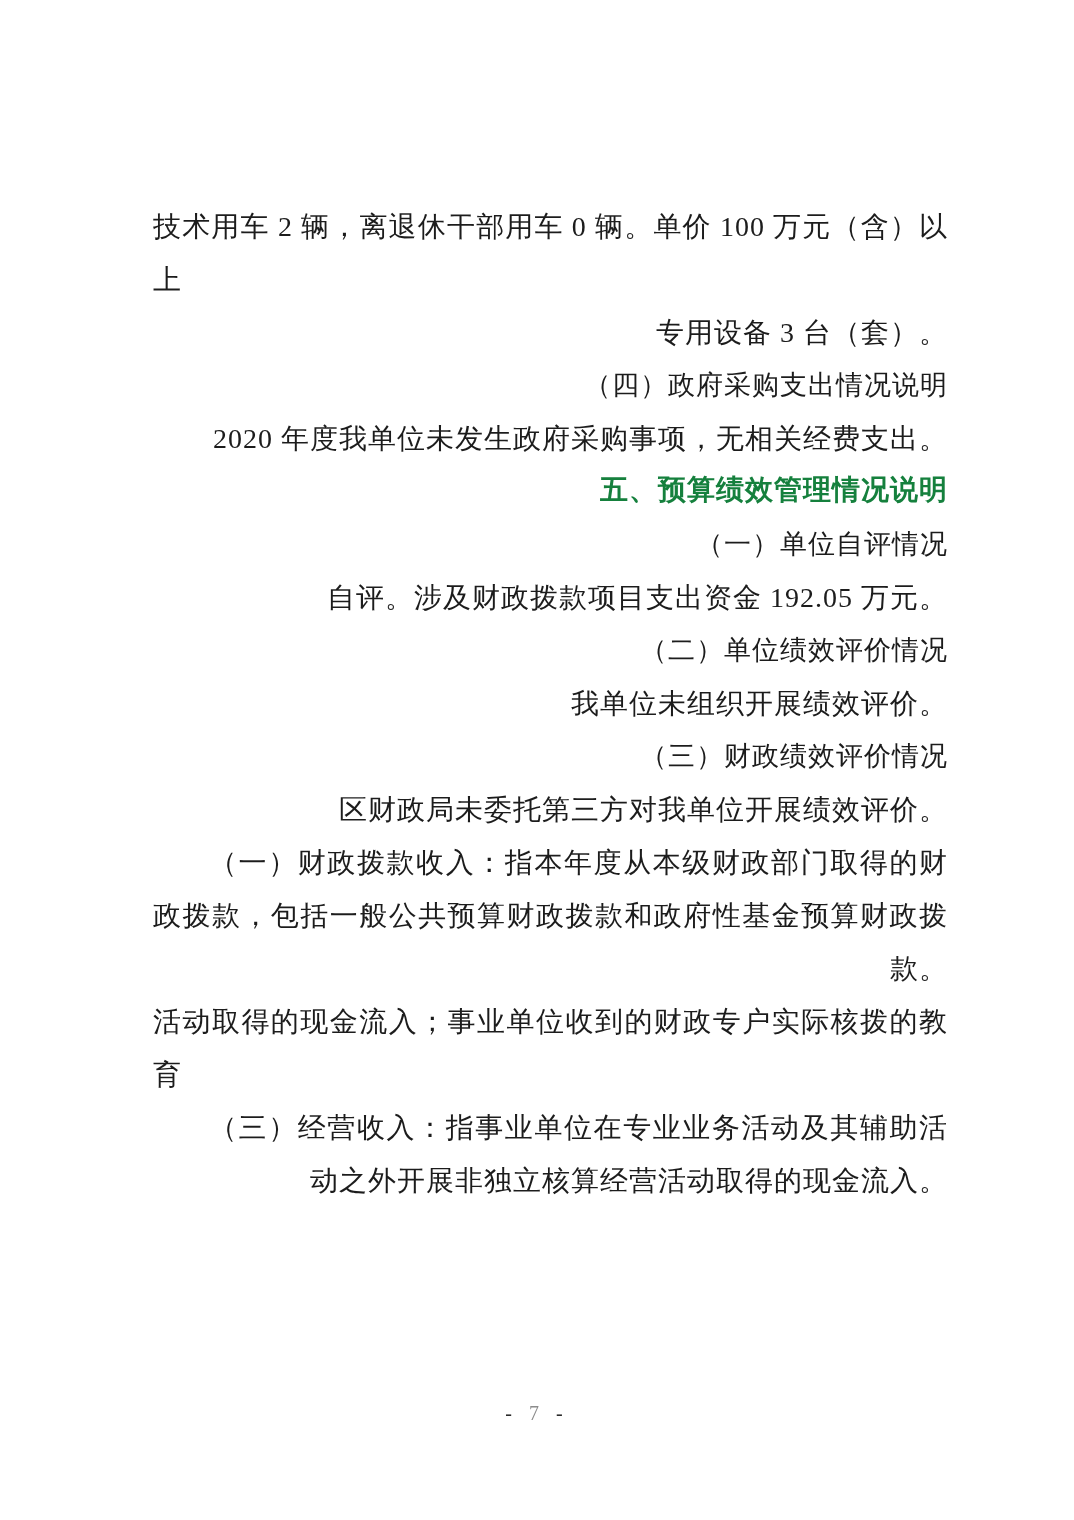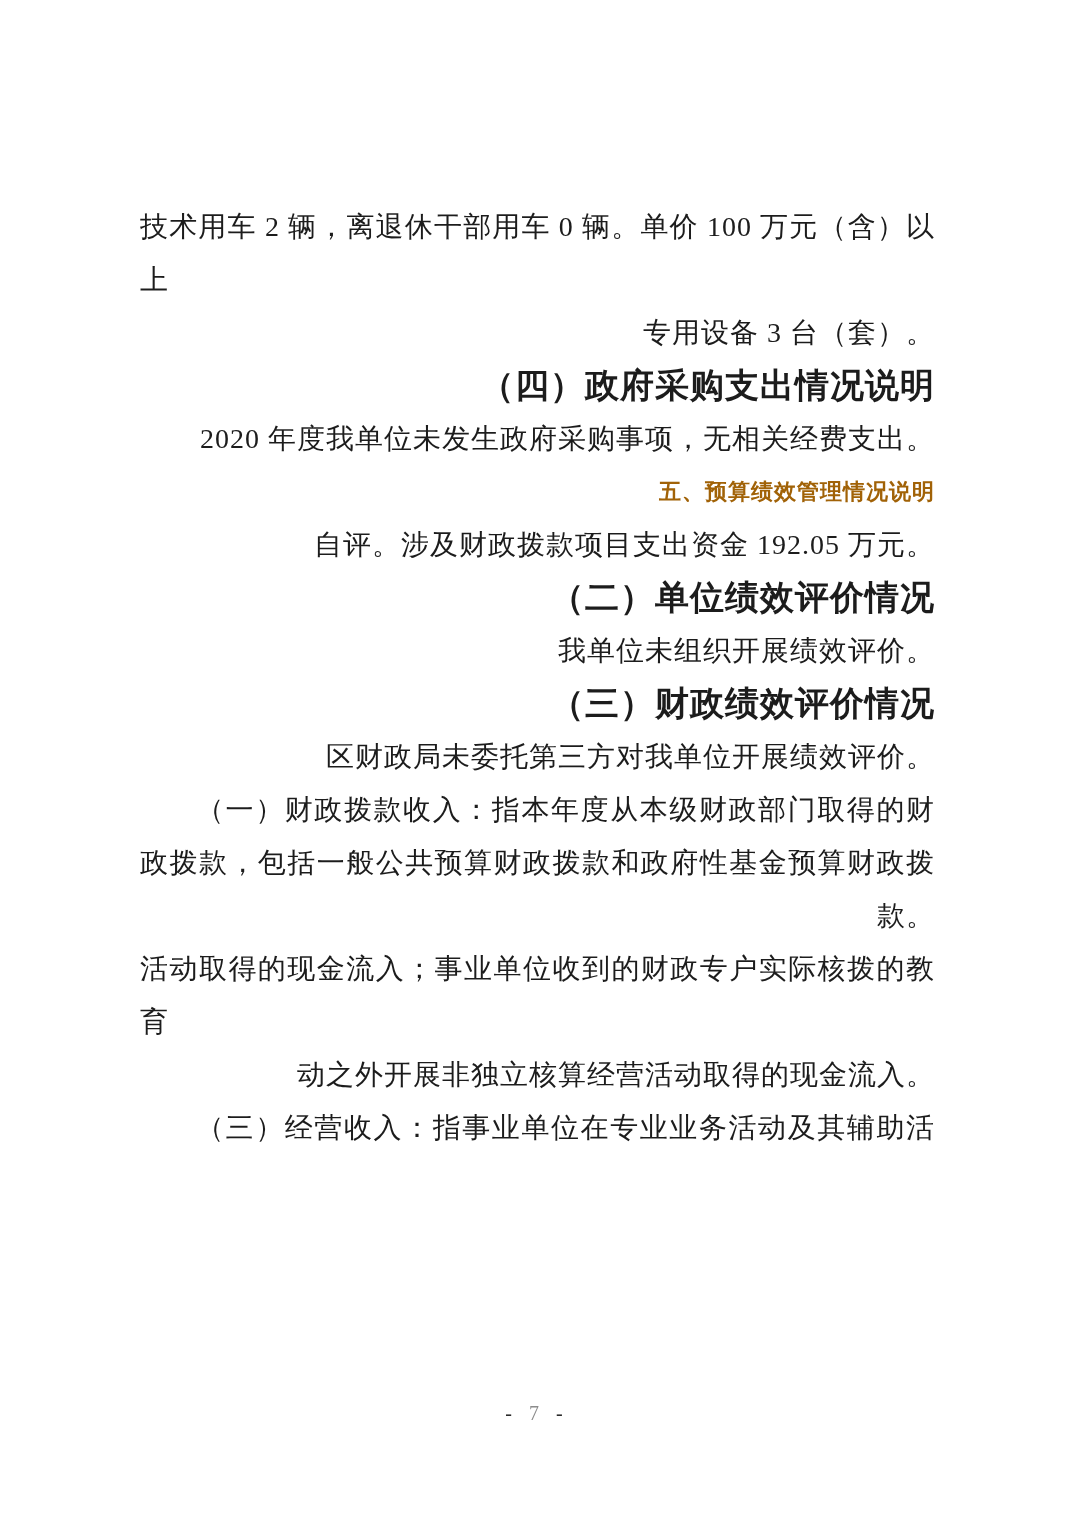--- a/index.html
+++ b/index.html
@@ -11,47 +11,46 @@
     position: relative;
     width: 1074px;
     height: 1520px;
     background: #ffffff;
     overflow: hidden;
     font-family: "Liberation Serif", "DejaVu Serif", serif;
     color: #1c1c1c;
   }
   .content {
     position: absolute;
-    left: 140px;
+    left: 153px;
     top: 200px;
     width: 795px;
   }
   .line {
     font-size: 28px;
     line-height: 53px;
     text-align: right;
     letter-spacing: 1px;
   }
   .indent {
     text-indent: 2em;
   }
   .just {
     text-align: justify;
     text-align-last: justify;
   }
   .heading {
-    font-family: Liberation Serif, serif;
+    font-family: Liberation Mono, monospace;
     font-weight: bold;
-    font-size: 22px;
-    color: #a16207;
+    font-size: 28px;
+    color: #15803d;
   }
   .sub {
     
-    font-size: 34px;
-    font-weight: bold;
+    font-size: 27px;
   }
   .term {
     font-weight: normal;
   }
   .footer {
     position: absolute;
     left: 0;
     top: 1402px;
     width: 100%;
     text-align: center;
@@ -67,38 +66,39 @@
 <body>
 
 <div class="page">
   <div class="content">
 
     <div class="line just">技术用车 2 辆，离退休干部用车 0 辆。单价 100 万元（含）以上</div>
     <div class="line">专用设备 3 台（套）。</div>
     <div class="line sub indent">（四）政府采购支出情况说明</div>
     <div class="line indent">2020 年度我单位未发生政府采购事项，无相关经费支出。</div>
     <div class="line heading indent">五、预算绩效管理情况说明</div>
+    <div class="line sub indent">（一）单位自评情况</div>
     <div class="line">自评。涉及财政拨款项目支出资金 192.05 万元。</div>
     <div class="line sub indent">（二）单位绩效评价情况</div>
     <div class="line indent">我单位未组织开展绩效评价。</div>
     <div class="line sub indent">（三）财政绩效评价情况</div>
     <div class="line indent">区财政局未委托第三方对我单位开展绩效评价。</div>
 
     <div class="line indent just">
       <span class="term">（一）财政拨款收入：</span><span>指本年度从本级财政部门取得的财</span>
     </div>
     <div class="line just">政拨款，包括一般公共预算财政拨款和政府性基金预算财政拨</div>
     <div class="line">款。</div>
 
     <div class="line just">活动取得的现金流入；事业单位收到的财政专户实际核拨的教育</div>
 
-    <div class="line">动之外开展非独立核算经营活动取得的现金流入。</div>
     <div class="line indent just">
       <span class="term">（三）经营收入：</span><span>指事业单位在专业业务活动及其辅助活</span>
     </div>
+    <div class="line">动之外开展非独立核算经营活动取得的现金流入。</div>
 
   </div>
 
   <div class="footer">
     <span>-</span>
     <span class="num">7</span>
     <span>-</span>
   </div>
 </div>
 

